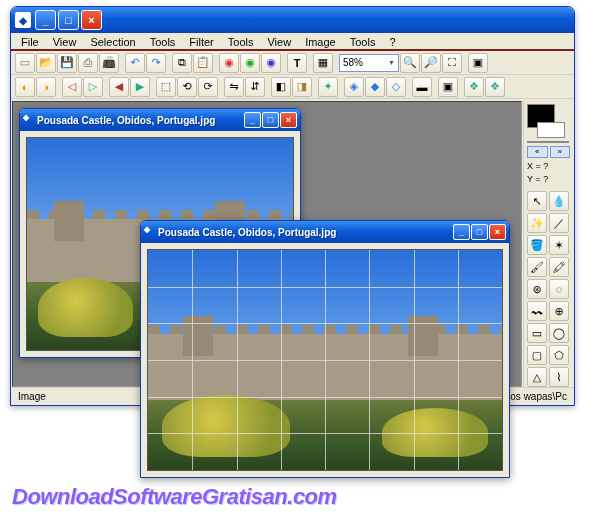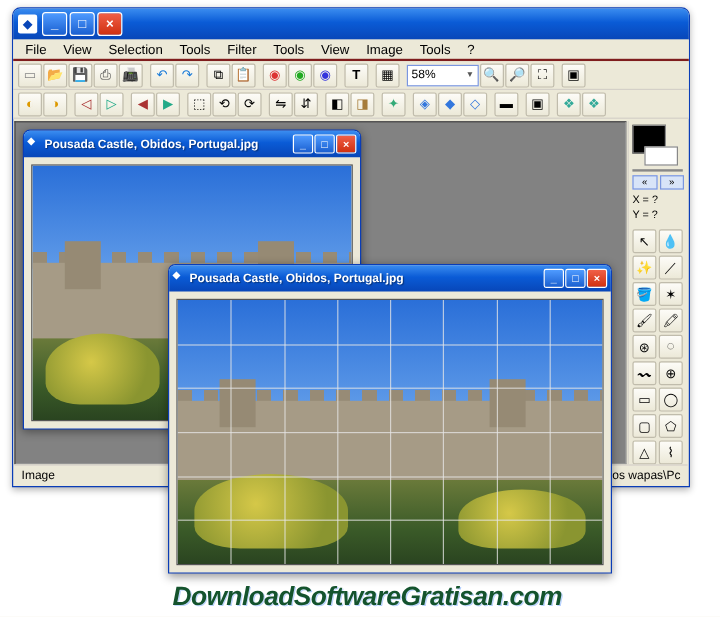--- a/index.html
+++ b/index.html
@@ -213,26 +213,25 @@
 }
 .puzzle-overlay .hline, .puzzle-overlay .vline {
   position: absolute; background: rgba(230,230,230,0.75);
 }
 .puzzle-overlay .hline { left: 0; right: 0; height: 1px; }
 .puzzle-overlay .vline { top: 0; bottom: 0; width: 1px; }
 
 .watermark {
   position: absolute;
   left: 12px; right: 0; bottom: 4px;
-  text-align: center;
   font-family: Arial, sans-serif;
   font-weight: bold;
   font-style: italic;
   font-size: 22px;
-  color: #14532d;
+  color: #8b5cf6;
   text-shadow: 0 0 2px #fff, 1px 1px 0 #a8c8ff;
   letter-spacing: -0.5px;
 }
 
 
 .i-new{color:#888}.i-open{color:#d9a23a}.i-save{color:#3367d6}.i-print{color:#444}.i-undo{color:#1a7bd8}.i-redo{color:#1a7bd8}.i-text{color:#000;font-weight:bold}
 .i-minus{color:#a33}.i-plus{color:#2a8}
 </style>
 </head>
 <body>

